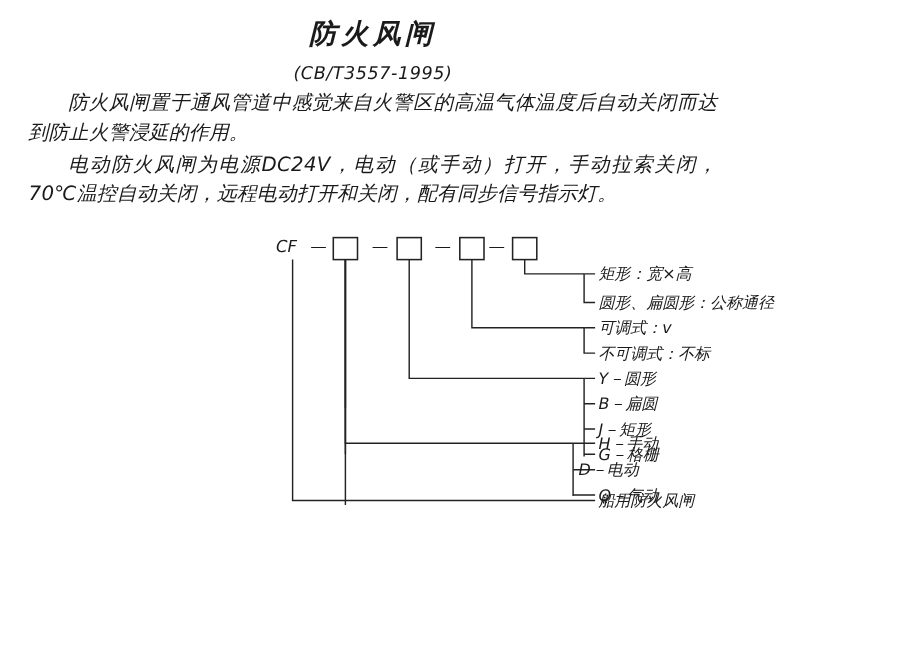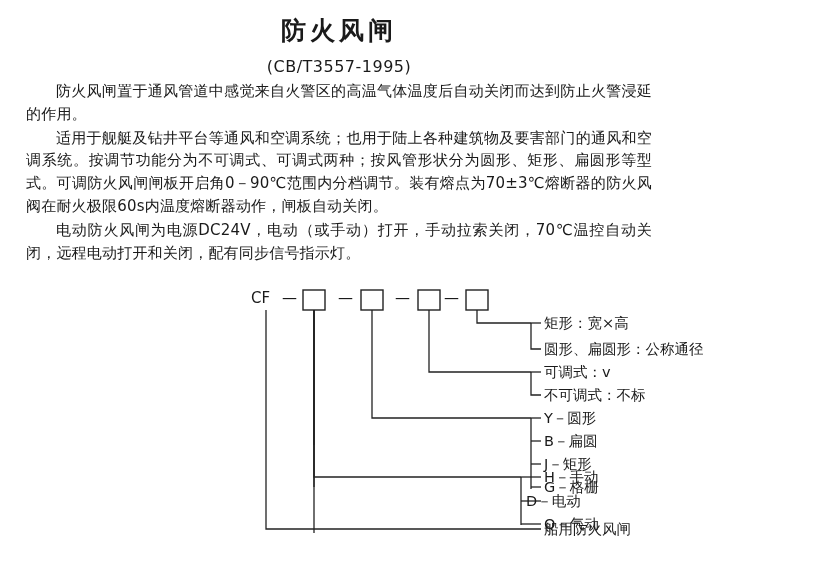--- a/index.html
+++ b/index.html
@@ -14,37 +14,38 @@
     color: #1a1a1a;
     position: relative;
     overflow: hidden;
   }
   .page {
     position: relative;
     width: 694px;
     height: 587px;
     box-sizing: border-box;
     padding: 10px 42px 0 26px;
+    font-style: italic;
   }
   .doc-title {
     text-align: center;
     font-size: 25px;
     font-weight: bold;
     letter-spacing: 4px;
     margin: 4px 0 0 0;
     font-family: "DejaVu Sans", "Liberation Sans", sans-serif;
   }
   .doc-standard {
     text-align: center;
     font-size: 16px;
     margin: 10px 0 4px 0;
     letter-spacing: 0.5px;
   }
   .body-text {
-    font-size: 15px;
+    font-size: 18px;
     line-height: 1.52;
     text-align: justify;
     margin: 0;
     letter-spacing: 0.2px;
   }
   .para {
     text-indent: 2em;
     margin: 1px 0;
   }
   .diagram {
@@ -73,21 +74,20 @@
 </head>
 <body>
 
 <div class="page">
 
   <h1 class="doc-title">防火风闸</h1>
   <div class="doc-standard">(CB/T3557-1995)</div>
 
   <div class="body-text">
     <p class="para">防火风闸置于通风管道中感觉来自火警区的高温气体温度后自动关闭而达到防止火警浸延的作用。</p>
-    <p class="para">适用于舰艇及钻井平台等通风和空调系统；也用于陆上各种建筑物及要害部门的通风和空调系统。按调节功能分为不可调式、可调式两种；按风管形状分为圆形、矩形、扁圆形等型式。可调防火风闸闸板开启角0－90℃范围内分档调节。装有熔点为70±3℃熔断器的防火风阀在耐火极限60s内温度熔断器动作，闸板自动关闭。</p>
     <p class="para">电动防火风闸为电源DC24V，电动（或手动）打开，手动拉索关闭，70℃温控自动关闭，远程电动打开和关闭，配有同步信号指示灯。</p>
   </div>
 
   <div class="diagram">
     <svg width="790" height="250" viewBox="0 0 790 250">
 
       <rect x="277" y="3" width="22" height="20" fill="none" stroke="#222" stroke-width="1.4"></rect>
       <rect x="335" y="3" width="22" height="20" fill="none" stroke="#222" stroke-width="1.4"></rect>
       <rect x="392" y="3" width="22" height="20" fill="none" stroke="#222" stroke-width="1.4"></rect>
       <rect x="440" y="3" width="22" height="20" fill="none" stroke="#222" stroke-width="1.4"></rect>

